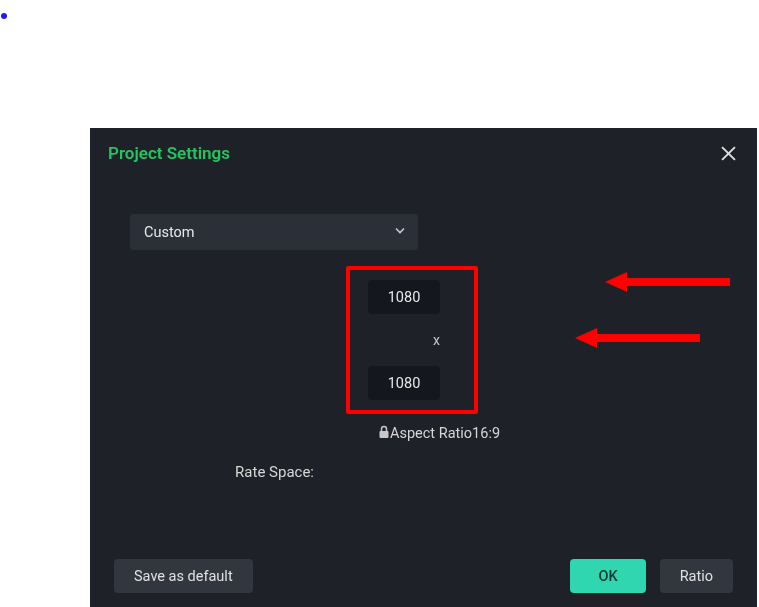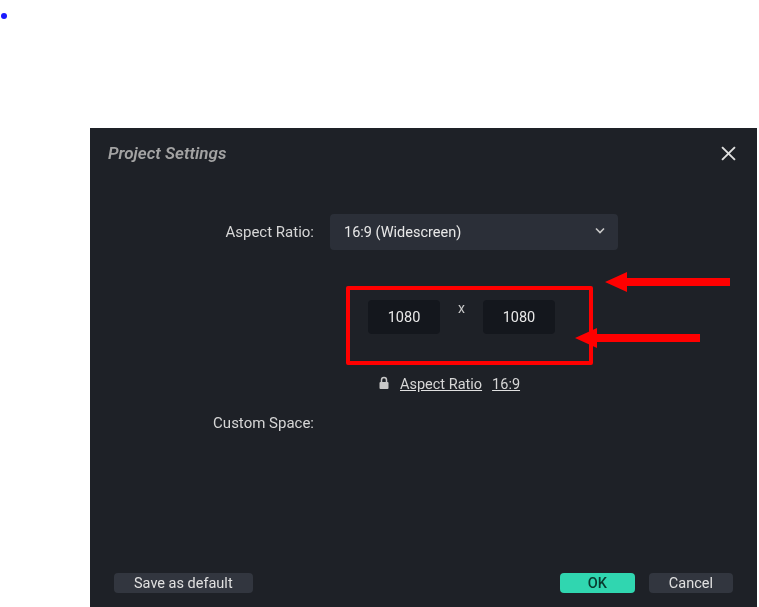--- a/index.html
+++ b/index.html
@@ -23,24 +23,23 @@
       background: #1e2127;
       color: #e0e0e0;
     }
     .dialog-header {
       display: flex;
       justify-content: space-between;
       align-items: center;
       padding: 14px 18px 8px 18px;
     }
     .dialog-title {
-      color: #a3a3a3;
+      color: #22c55e;
       font-size: 17px;
       font-weight: 600;
-      font-style: italic;
     }
     .close-btn {
       cursor: pointer;
       width: 22px;
       height: 22px;
       display: flex;
       align-items: center;
       justify-content: center;
     }
     .close-btn svg {
@@ -87,26 +86,27 @@
     }
     .custom-size-row {
       display: flex;
       align-items: center;
       margin-top: -4px;
       margin-bottom: 10px;
     }
     .custom-size-inner {
       margin-left: 216px;
       display: flex;
-      align-items: flex-start;
+      align-items: flex-end;
       gap: 18px;
       position: relative;
       border: 4px solid #ff0000;
-      padding: 10px 34px 27px 18px;
+      padding: 10px 34px 10px 18px;
       border-radius: 2px;
+      flex-direction: column;
     }
     .size-input {
       width: 72px;
       height: 34px;
       background: #14171d;
       border: none;
       border-radius: 4px;
       color: #e8e8e8;
       font-size: 14.5px;
       text-align: center;
@@ -114,22 +114,20 @@
     }
     .size-x {
       color: #c8c8c8;
       font-size: 14px;
     }
     .aspect-lock-row {
       display: flex;
       align-items: center;
       margin-left: 248px;
       margin-bottom: 20px;
-      gap: 10px;
-      text-decoration: underline;
     }
     .lock-icon svg {
       width: 12px;
       height: 14px;
     }
     .aspect-lock-text {
       color: #d6d6d6;
       font-size: 14.5px;
     }
     .dialog-footer {
@@ -140,21 +138,21 @@
       display: flex;
       justify-content: space-between;
       align-items: center;
       padding: 14px 24px;
     }
     .footer-right {
       display: flex;
       gap: 14px;
     }
     .btn {
-      height: 20px;
+      height: 34px;
       border-radius: 4px;
       border: none;
       font-size: 14.5px;
       cursor: pointer;
       padding: 0 20px;
       display: flex;
       align-items: center;
       justify-content: center;
     }
     .btn-default {
@@ -196,33 +194,30 @@
     <div class="close-btn">
       <svg viewBox="0 0 14 14">
         <line x1="1" y1="1" x2="13" y2="13" stroke="#e0e0e0" stroke-width="1.8"></line>
         <line x1="13" y1="1" x2="1" y2="13" stroke="#e0e0e0" stroke-width="1.8"></line>
       </svg>
     </div>
   </div>
 
   <div class="form-area">
 
+
     <div class="form-row">
-      <div class="form-label-col">Aspect Ratio:</div>
       <div class="select-control">
-        <span>16:9 (Widescreen)</span>
+        <span>Custom</span>
         <span class="chevron">
           <svg viewBox="0 0 12 12">
               <path d="M2 4 L6 8 L10 4" fill="none" stroke="#c8c8c8" stroke-width="1.6"></path>
             </svg>
         </span>
       </div>
-    </div>
-
-    <div class="form-row">
     </div>
 
     <div class="custom-size-row">
       <div class="custom-size-inner">
         <input class="size-input" value="1080" style="">
         <span class="size-x">x</span>
         <input class="size-input" value="1080" style="">
       </div>
     </div>
 
@@ -232,30 +227,30 @@
           <rect x="1.5" y="6" width="9" height="7" rx="1" fill="#c8c8c8"></rect>
           <path d="M3.5 6 V4 a2.5 2.5 0 0 1 5 0 V6" fill="none" stroke="#c8c8c8" stroke-width="1.5"></path>
         </svg>
       </span>
       <span class="aspect-lock-text">Aspect Ratio</span>
       <span class="aspect-lock-text">16:9</span>
     </div>
 
 
     <div class="form-row">
-      <div class="form-label-col">Custom Space:</div>
+      <div class="form-label-col">Rate Space:</div>
     </div>
 
   </div>
 
   <div class="dialog-footer">
     <button class="btn btn-default">Save as default</button>
     <div class="footer-right">
       <button class="btn btn-primary">OK</button>
-      <button class="btn btn-default">Cancel</button>
+      <button class="btn btn-default">Ratio</button>
     </div>
   </div>
 
 </div>
 
 <div class="arrow-annotation" style="left:605px; top:270px;">
   <svg width="130" height="24">
     <polygon points="0,12 22,2 22,8 125,8 125,16 22,16 22,22" fill="#ff0000"></polygon>
   </svg>
 </div>

